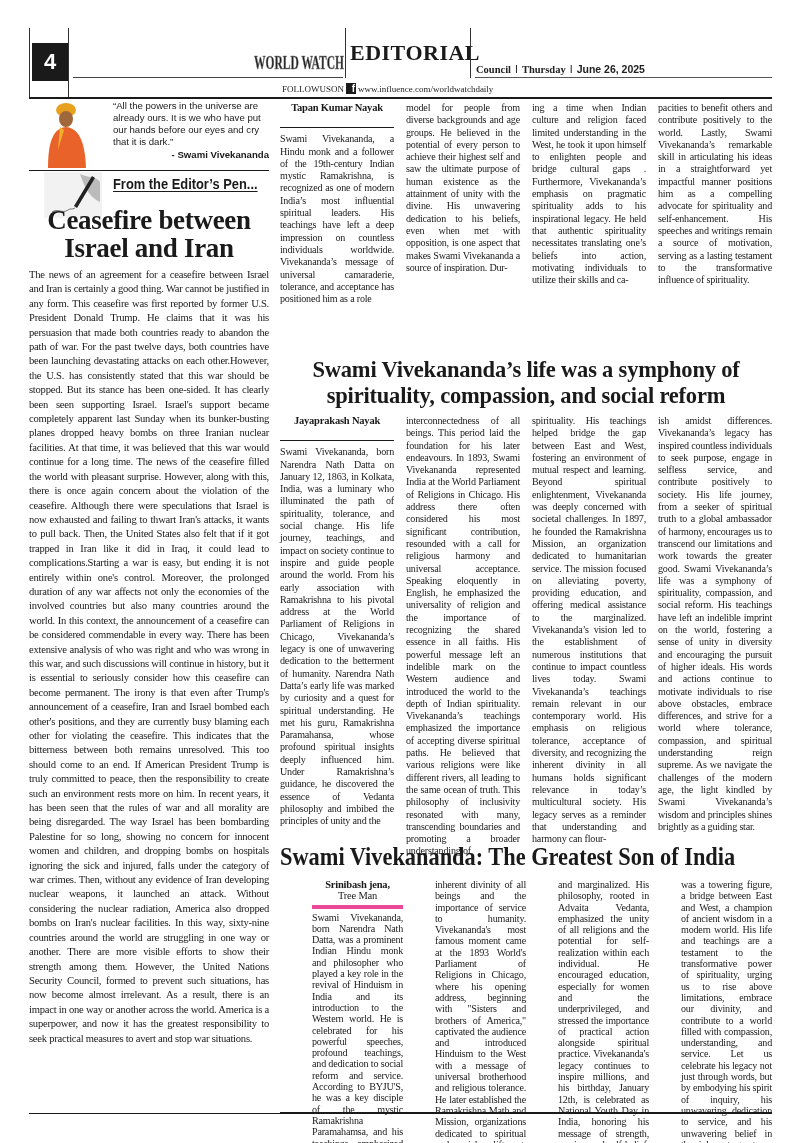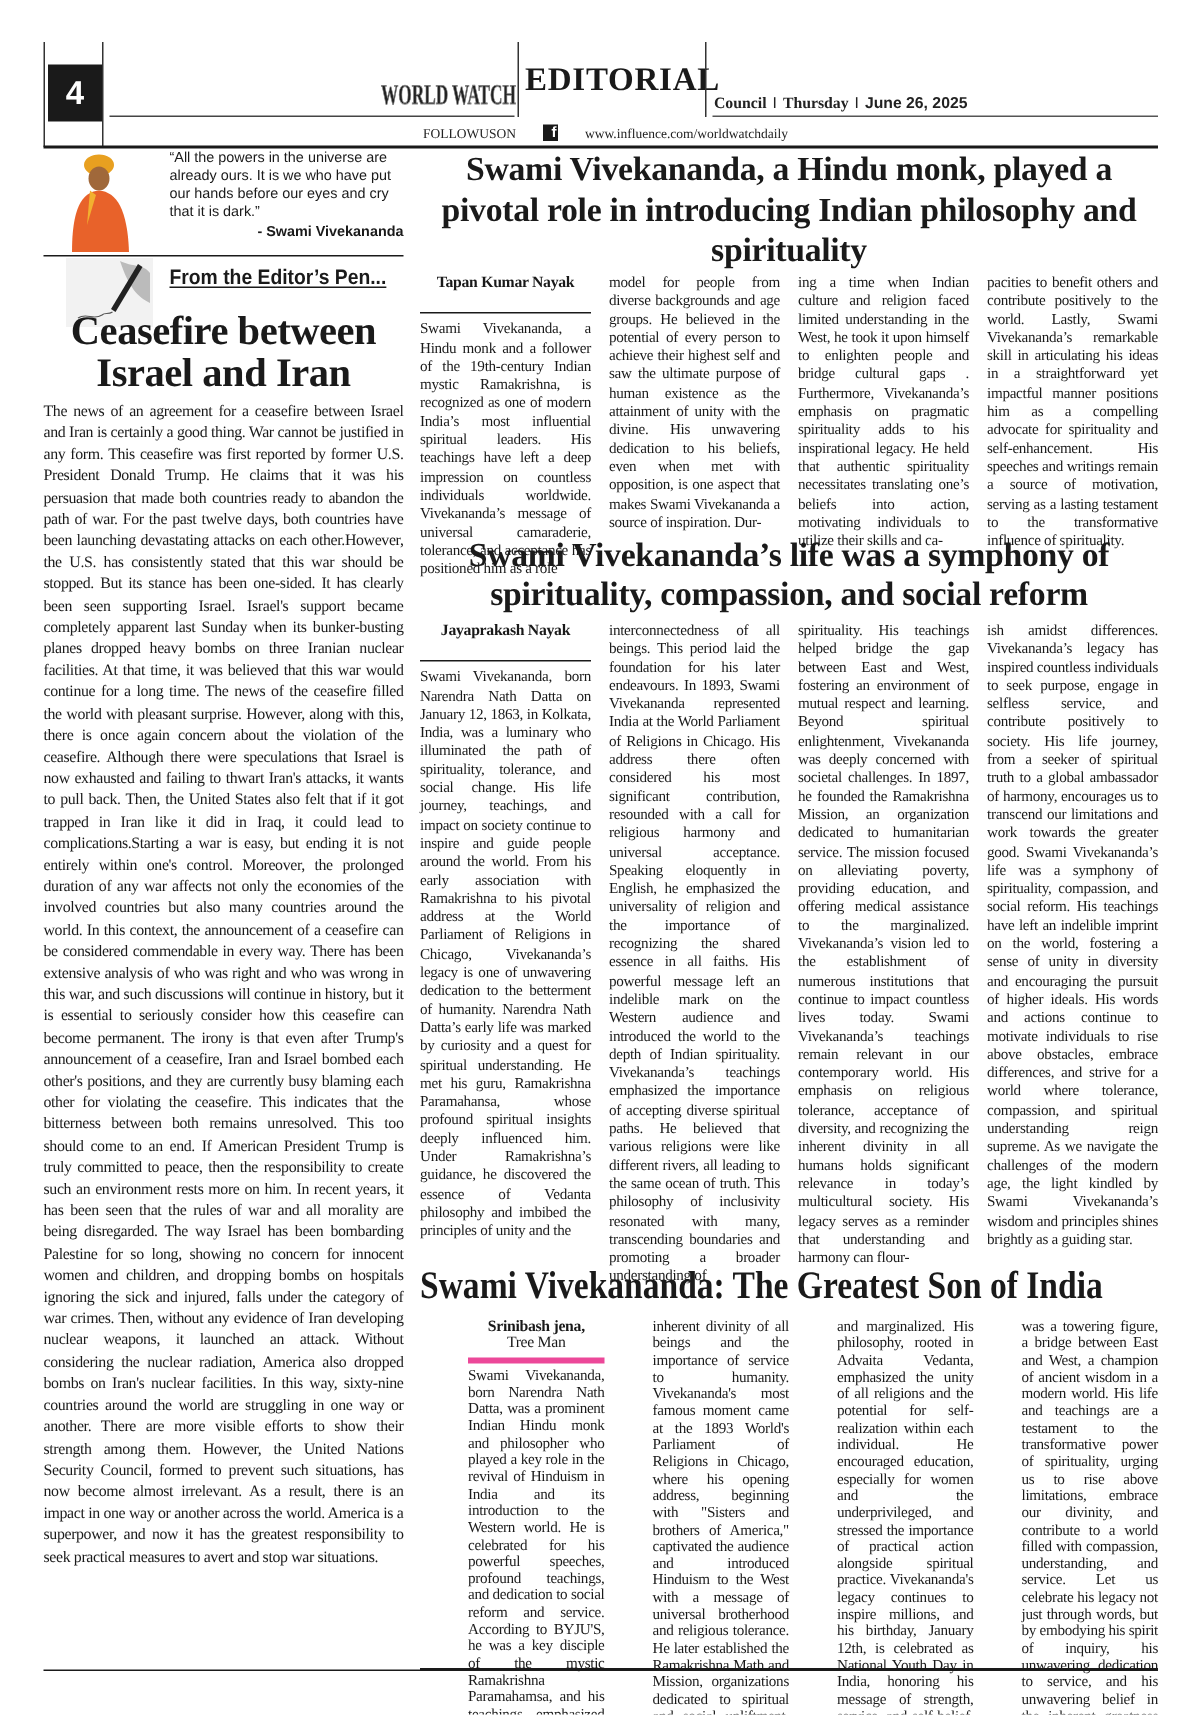--- a/index.html
+++ b/index.html
@@ -11,21 +11,21 @@
   .page-num { position: absolute; left: 32px; top: 43px; width: 36px; height: 38px; background: #1a1a1a; color: #fff;
               font-family: "Liberation Sans", sans-serif; font-weight: bold; font-size: 22px; text-align: center; line-height: 38px; }
   .mast-underline { position: absolute; left: 73px; top: 77px; width: 270px; height: 1px; background: #444; }
   .logo { position: absolute; left: 253px; top: 42px; width: 92px; height: 36px; }
   .section-title { position: absolute; left: 350px; top: 40px; font-family: "Liberation Serif", serif; font-weight: bold;
                    font-size: 22px; letter-spacing: 0.5px; color: #1a1a1a; }
   .dateline { position: absolute; left: 476px; top: 63px; font-family: "Liberation Serif", serif; font-weight: bold; font-size: 10.5px; color: #222; }
   .dateline .sep { margin: 0 4px; font-family: "Liberation Sans", sans-serif; font-weight: normal; }
   .dateline .date { font-family: "Liberation Sans", sans-serif; }
   .date-underline { position: absolute; left: 475px; top: 77px; width: 297px; height: 1px; background: #555; }
-  .follow { position: absolute; left: 282px; top: 83px; font-size: 9px; color: #222; display: flex; align-items: center; gap: 18px; }
+  .follow { position: absolute; left: 282px; top: 83px; font-size: 9px; color: #222; display: flex; align-items: center; gap: 2px; }
   .fb-icon { display: inline-block; width: 10px; height: 11px; background: #1a1a1a; color: #fff; font-family: "Liberation Sans", sans-serif;
              font-weight: bold; font-size: 10px; line-height: 12px; text-align: right; padding-right: 1px; }
   .mast-bottom { position: absolute; left: 29px; top: 97px; width: 743px; height: 2px; background: #1a1a1a; }
 
   
   .vivek-img { position: absolute; left: 38px; top: 100px; width: 55px; height: 68px; }
   .quote { position: absolute; left: 113px; top: 100px; width: 156px; font-family: "Liberation Sans", sans-serif; font-size: 9.6px;
            line-height: 12px; color: #1a1a1a; }
   .quote-author { position: absolute; left: 113px; top: 149px; width: 156px; text-align: right; font-family: "Liberation Sans", sans-serif;
                   font-weight: bold; font-size: 9.6px; color: #1a1a1a; }
@@ -100,21 +100,20 @@
   <path d="M36 2 C44 6 52 4 56 10 L56 30 C48 26 42 20 36 2 Z" fill="#bbb"></path>
   <path d="M48 4 L30 34 L33 36 L51 6 Z" fill="#222"></path>
   <path d="M8 40 C14 36 18 42 24 38 C26 36 28 38 31 36" stroke="#555" stroke-width="0.8" fill="none"></path>
 </svg>
 <div class="editors-pen">From the Editor’s Pen...</div>
 <h1 class="edit-headline">Ceasefire between Israel and Iran</h1>
 <div class="edit-body">The news of an agreement for a ceasefire between Israel and Iran is certainly a good thing. War cannot be justified in any form. This ceasefire was first reported by former U.S. President Donald Trump. He claims that it was his persuasion that made both countries ready to abandon the path of war. For the past twelve days, both countries have been launching devastating attacks on each other.However, the U.S. has consistently stated that this war should be stopped. But its stance has been one-sided. It has clearly been seen supporting Israel. Israel's support became completely apparent last Sunday when its bunker-busting planes dropped heavy bombs on three Iranian nuclear facilities. At that time, it was believed that this war would continue for a long time. The news of the ceasefire filled the world with pleasant surprise. However, along with this, there is once again concern about the violation of the ceasefire. Although there were speculations that Israel is now exhausted and failing to thwart Iran's attacks, it wants to pull back. Then, the United States also felt that if it got trapped in Iran like it did in Iraq, it could lead to complications.Starting a war is easy, but ending it is not entirely within one's control. Moreover, the prolonged duration of any war affects not only the economies of the involved countries but also many countries around the world. In this context, the announcement of a ceasefire can be considered commendable in every way. There has been extensive analysis of who was right and who was wrong in this war, and such discussions will continue in history, but it is essential to seriously consider how this ceasefire can become permanent. The irony is that even after Trump's announcement of a ceasefire, Iran and Israel bombed each other's positions, and they are currently busy blaming each other for violating the ceasefire. This indicates that the bitterness between both remains unresolved. This too should come to an end. If American President Trump is truly committed to peace, then the responsibility to create such an environment rests more on him. In recent years, it has been seen that the rules of war and all morality are being disregarded. The way Israel has been bombarding Palestine for so long, showing no concern for innocent women and children, and dropping bombs on hospitals ignoring the sick and injured, falls under the category of war crimes. Then, without any evidence of Iran developing nuclear weapons, it launched an attack. Without considering the nuclear radiation, America also dropped bombs on Iran's nuclear facilities. In this way, sixty-nine countries around the world are struggling in one way or another. There are more visible efforts to show their strength among them. However, the United Nations Security Council, formed to prevent such situations, has now become almost irrelevant. As a result, there is an impact in one way or another across the world. America is a superpower, and now it has the greatest responsibility to seek practical measures to avert and stop war situations.</div>
 <div class="left-bottom-rule"></div>
 
 <div class="article a1">
-  <h2 class="art-headline">Swami Vivekananda, a Hindu monk, played a pivotal role in introducing Indian philosophy and spirituality</h2>
   <div class="cols">
     <div class="col">
       <div class="byline">Tapan Kumar Nayak</div>
       <div>Swami Vivekananda, a Hindu monk and a follower of the 19th-century Indian mystic Ramakrishna, is recognized as one of modern India’s most influential spiritual leaders. His teachings have left a deep impression on countless individuals worldwide. Vivekananda’s message of universal camaraderie, tolerance, and acceptance has positioned him as a role</div>
     </div>
     <div class="col">model for people from diverse backgrounds and age groups. He believed in the potential of every person to achieve their highest self and saw the ultimate purpose of human existence as the attainment of unity with the divine. His unwavering dedication to his beliefs, even when met with opposition, is one aspect that makes Swami Vivekananda a source of inspiration. Dur-</div>
     <div class="col">ing a time when Indian culture and religion faced limited understanding in the West, he took it upon himself to enlighten people and bridge cultural gaps . Furthermore, Vivekananda’s emphasis on pragmatic spirituality adds to his inspirational legacy. He held that authentic spirituality necessitates translating one’s beliefs into action, motivating individuals to utilize their skills and ca-</div>
     <div class="col">pacities to benefit others and contribute positively to the world. Lastly, Swami Vivekananda’s remarkable skill in articulating his ideas in a straightforward yet impactful manner positions him as a compelling advocate for spirituality and self-enhancement. His speeches and writings remain a source of motivation, serving as a lasting testament to the transformative influence of spirituality.</div>
   </div>
 </div>

